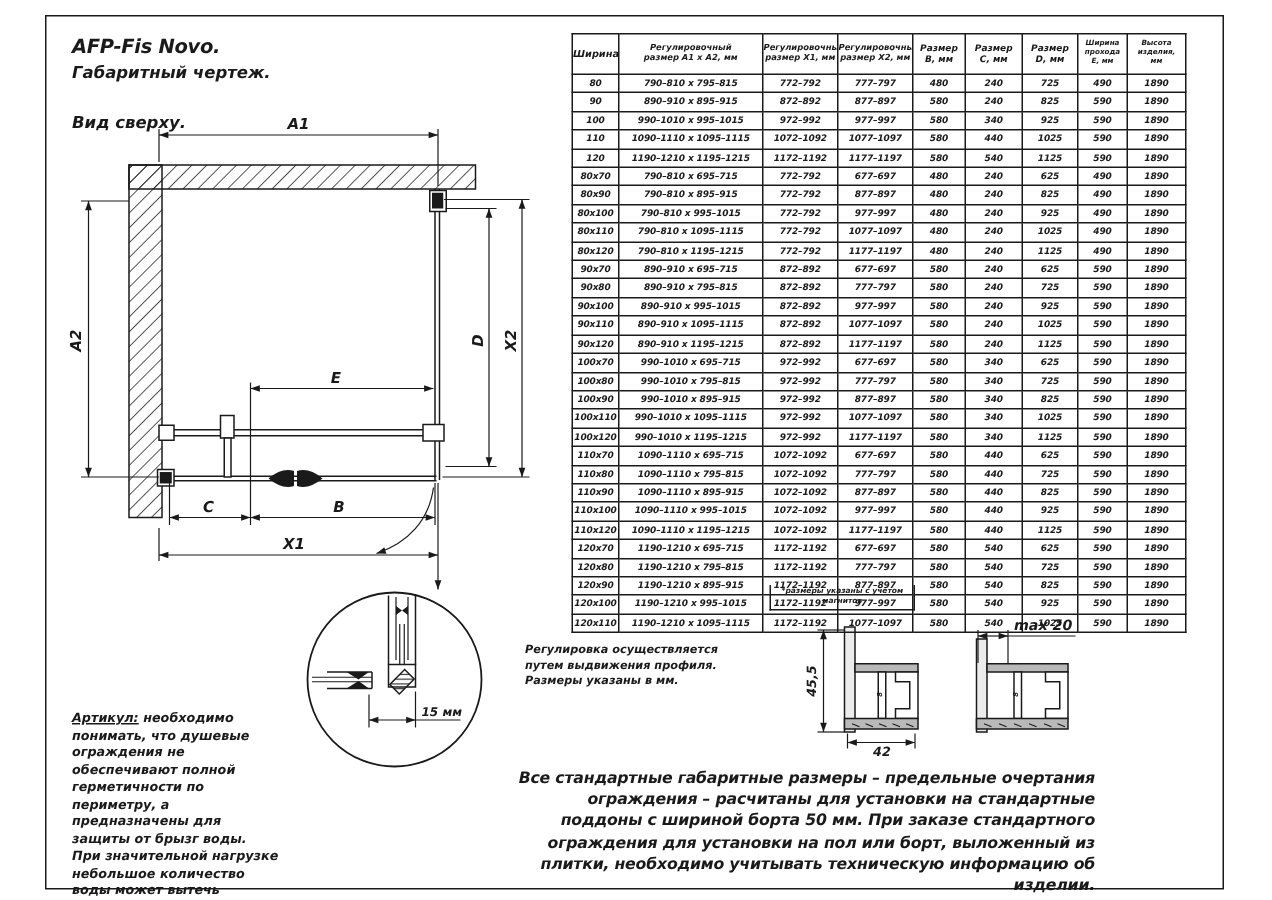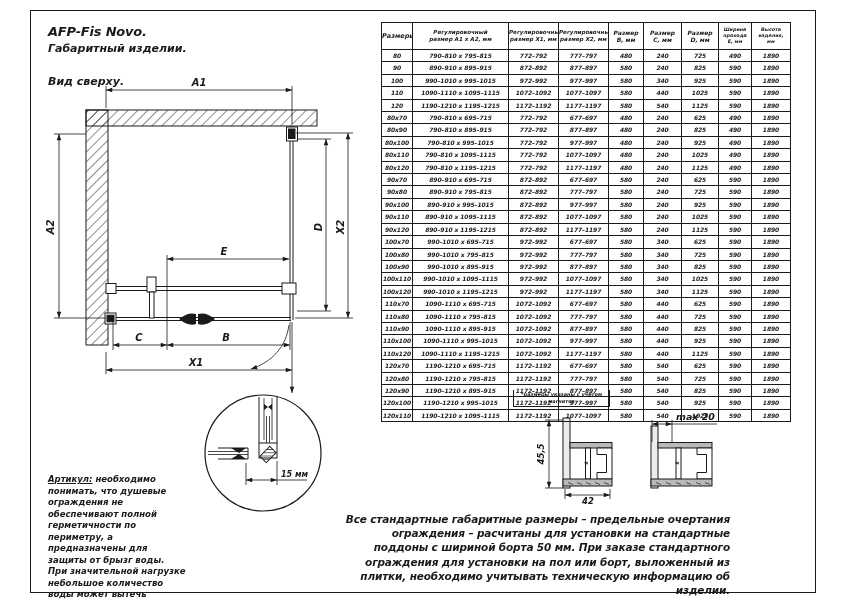--- a/index.html
+++ b/index.html
@@ -183,38 +183,38 @@
       <line x1="672" y1="424" x2="717" y2="424"></line>
     </g>
     <text class="dim-p" transform="rotate(-90 544 454)" x="544" y="454">45,5</text>
     <text class="dim-p" x="588" y="504">42</text>
     <text class="dim-s" x="676" y="420" style="font-size:9.5px">max 20</text>
     <text class="dim-t" transform="rotate(-90 588 463)" x="588" y="463">8</text>
     <text class="dim-t" transform="rotate(-90 678.5 463)" x="678.5" y="463">8</text>
   </svg>
 
   <div class="abs t-title">AFP-Fis Novo.</div>
-  <div class="abs t-sub1">Габаритный изделии.</div>
+  <div class="abs t-sub1">Габаритный чертеж.</div>
   <div class="abs t-sub2">Вид сверху.</div>
 
   <table id="spec-table" class="abs">
     <colgroup>
       <col style="width:31px">
         <col style="width:96px">
         <col style="width:50px">
         <col style="width:50px">
       <col style="width:35px">
         <col style="width:38px">
         <col style="width:37px">
         <col style="width:33px">
         <col style="width:39px">
     </colgroup>
     <thead>
         <tr>
-          <th>Размеры</th>
+          <th>Ширина</th>
           <th>Регулировочный
 размер A1 х A2, мм</th>
           <th>Регулировочный
 размер X1, мм</th>
           <th>Регулировочный
 размер X2, мм</th>
           <th>Размер
 B, мм</th>
           <th>Размер
 C, мм</th>
@@ -557,18 +557,23 @@
           <td>540</td>
           <td>1025</td>
           <td>590</td>
           <td>1890</td>
         </tr>
       </tbody>
   </table>
   <div id="footnote-box" class="abs">*размеры указаны с учетом
 магнитов</div>
 
+  <div class="abs note">
+    <div>Регулировка осуществляется</div>
+    <div>путем выдвижения профиля.</div>
+    <div>Размеры указаны в мм.</div>
+  </div>
 
   <div class="abs warning"><span class="lead">Артикул:</span><span> необходимо понимать, что душевые ограждения не обеспечивают полной герметичности по периметру, а предназначены для защиты от брызг воды. При значительной нагрузке небольшое количество воды может вытечь наружу.</span></div>
 
   <div class="abs footer-text">Все стандартные габаритные размеры – предельные очертания ограждения – расчитаны для установки на стандартные поддоны с шириной борта 50 мм. При заказе стандартного ограждения для установки на пол или борт, выложенный из плитки, необходимо учитывать техническую информацию об изделии.</div>
 
 </div>
 
 </body></html>

